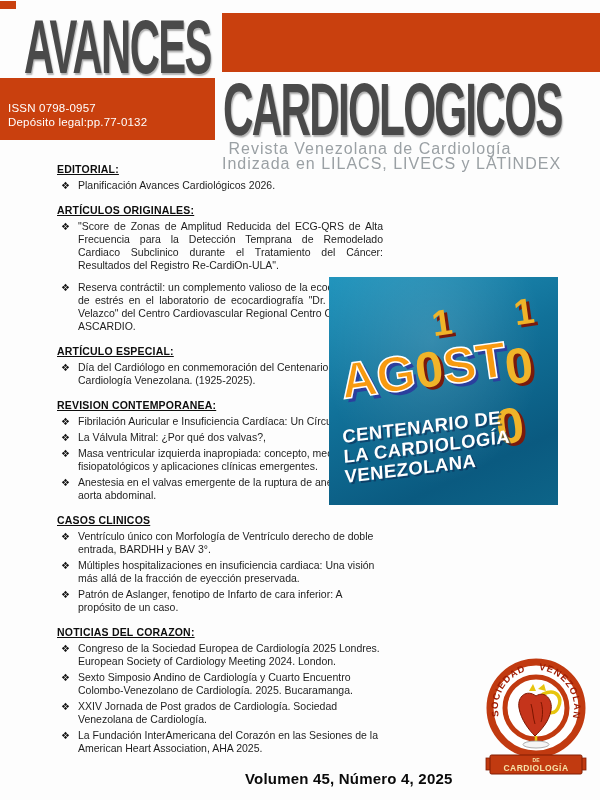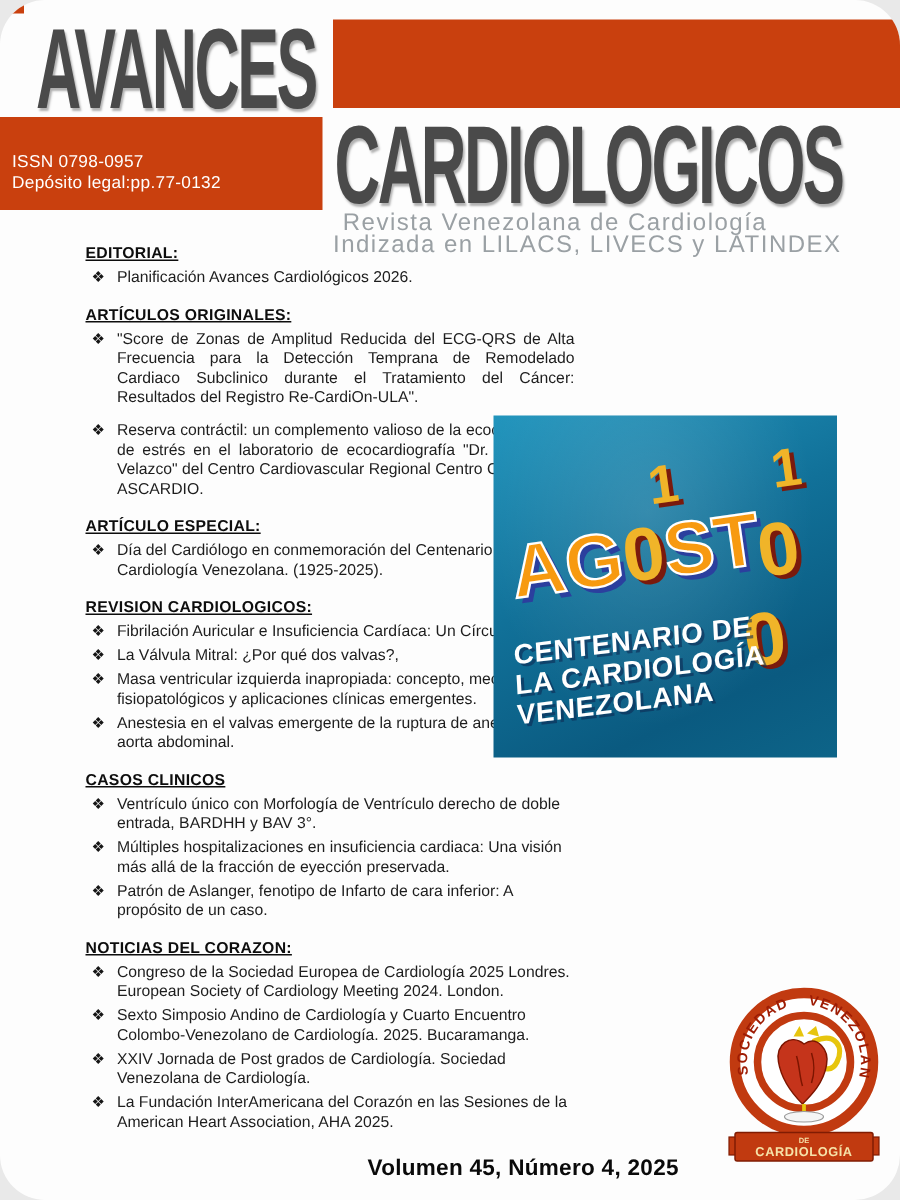--- a/index.html
+++ b/index.html
@@ -5,21 +5,21 @@
   :root{
     --red:#c9400e;
     --title-gray:#4a4a4a;
     --sub-gray:#9aa0a4;
     --ink:#1d1d1d;
   }
   html,body{margin:0;padding:0;background:#e9e9e9;}
   .page{
     position:relative;width:600px;height:800px;margin:0 auto;
     background:#fdfdfd;overflow:hidden;
-    font-family:"Liberation Sans", sans-serif;color:var(--ink);border-radius:30px;
+    font-family:"Liberation Sans", sans-serif;color:var(--ink);
   }
   
   .red-sliver{position:absolute;left:0;top:1px;width:16px;height:8px;background:var(--red);}
   .red-block-top{position:absolute;left:222px;top:13px;right:0;height:59px;background:var(--red);}
   .title-avances{
     position:absolute;left:24px;top:9px;font-size:76px;font-weight:bold;line-height:1;
     color:var(--title-gray);letter-spacing:-3px;white-space:nowrap;
     transform:scaleX(.55);transform-origin:0 0;text-shadow:2px 2px 2px rgba(0,0,0,.3);
   }
   .red-bar-left{
@@ -123,21 +123,21 @@
       <h2 class="sec-h">ARTÍCULO ESPECIAL:</h2>
       <ul class="items">
           <li class="item">
             <span class="bullet">❖</span>
             <span class="itxt">Día del Cardiólogo en conmemoración del Centenario de la Cardiología Venezolana.   (1925-2025).</span>
           </li>
         </ul>
     </section>
 
     <section class="sec">
-      <h2 class="sec-h">REVISION CARDIOLOGICOS:</h2>
+      <h2 class="sec-h">REVISION CONTEMPORANEA:</h2>
       <ul class="items">
           <li class="item">
             <span class="bullet">❖</span>
             <span class="itxt">Fibrilación Auricular e Insuficiencia Cardíaca: Un Círculo Vicioso.</span>
           </li>
           <li class="item">
             <span class="bullet">❖</span>
             <span class="itxt">La Válvula Mitral: ¿Por qué dos valvas?,</span>
           </li>
           <li class="item">

